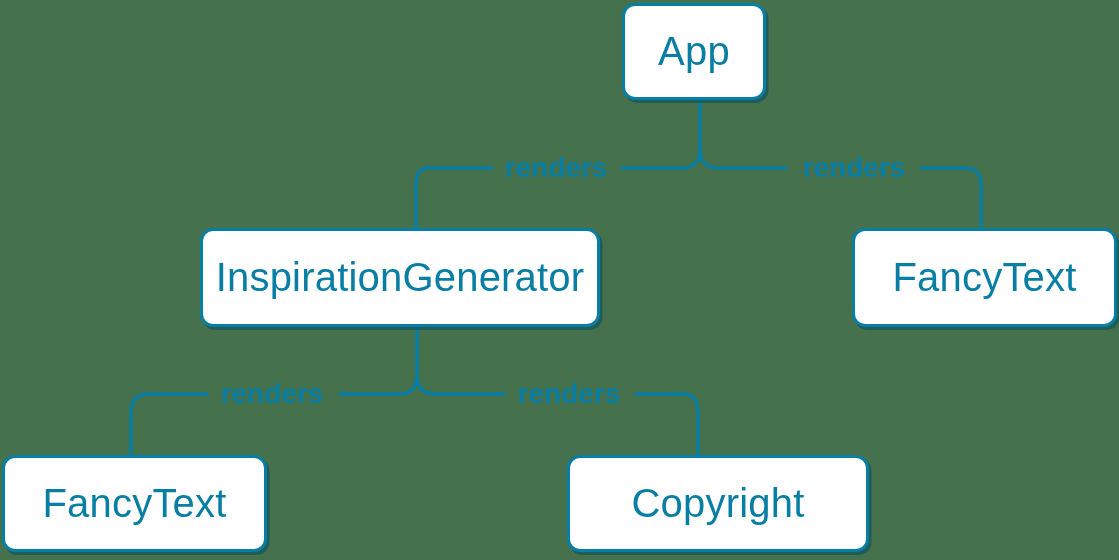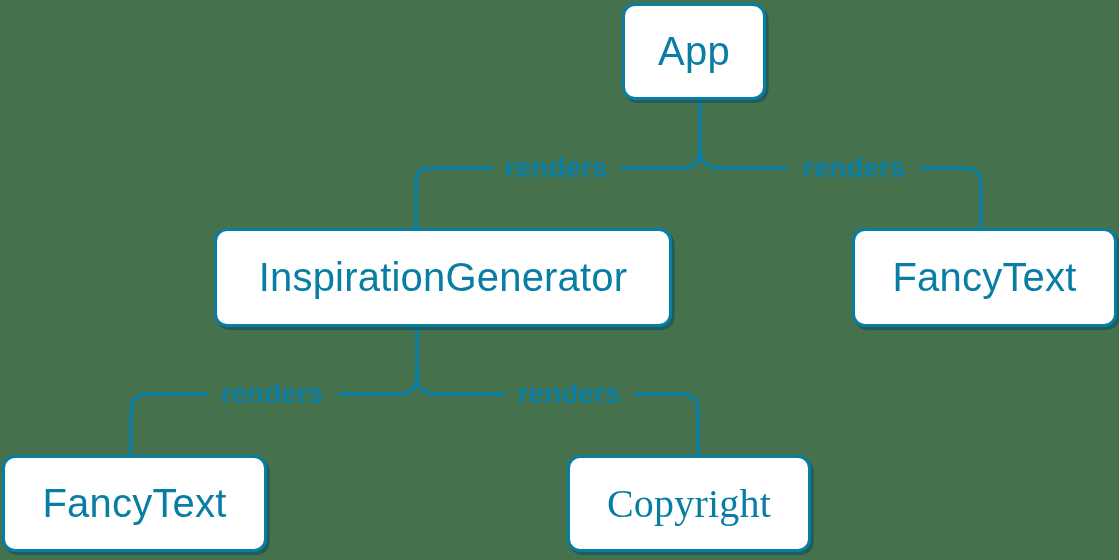--- a/index.html
+++ b/index.html
@@ -46,24 +46,24 @@
     justify-content: center;
   }
   .node-label {
     color: #087ea4;
     font-size: 40px;
     font-weight: 500;
     letter-spacing: 0.2px;
     white-space: nowrap;
   }
   .node-app           { left: 622px; top: 3px;   width: 144px; height: 97px; }
-  .node-inspiration   { left: 214px; top: 228px; width: 458px; height: 99px; }
+  .node-inspiration   { left: 200px; top: 228px; width: 400px; height: 99px; }
   .node-fancytext-top { left: 852px; top: 228px; width: 265px; height: 99px; }
   .node-fancytext-bot { left: 2px;   top: 455px; width: 265px; height: 97px; }
-  .node-copyright     { left: 567px; top: 455px; width: 244px; height: 97px; font-family: Liberation Serif, serif; }
+  .node-copyright     { left: 567px; top: 455px; width: 302px; height: 97px; }
 </style>
 </head>
 <body>
 
 <div class="canvas">
 
   <svg class="edges-layer" viewBox="0 0 1119 560" xmlns="http://www.w3.org/2000/svg">
 
     <path class="edge-path" d="M 700 100 L 700 150 C 700 162 693 168 681 168 L 622 168 M 492 168 L 430 168 C 418 168 416 174 416 186 L 416 228"></path>
 

